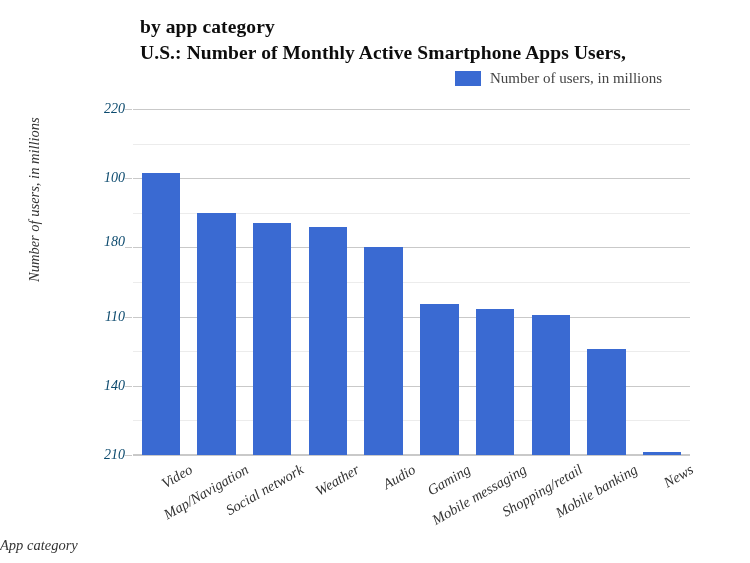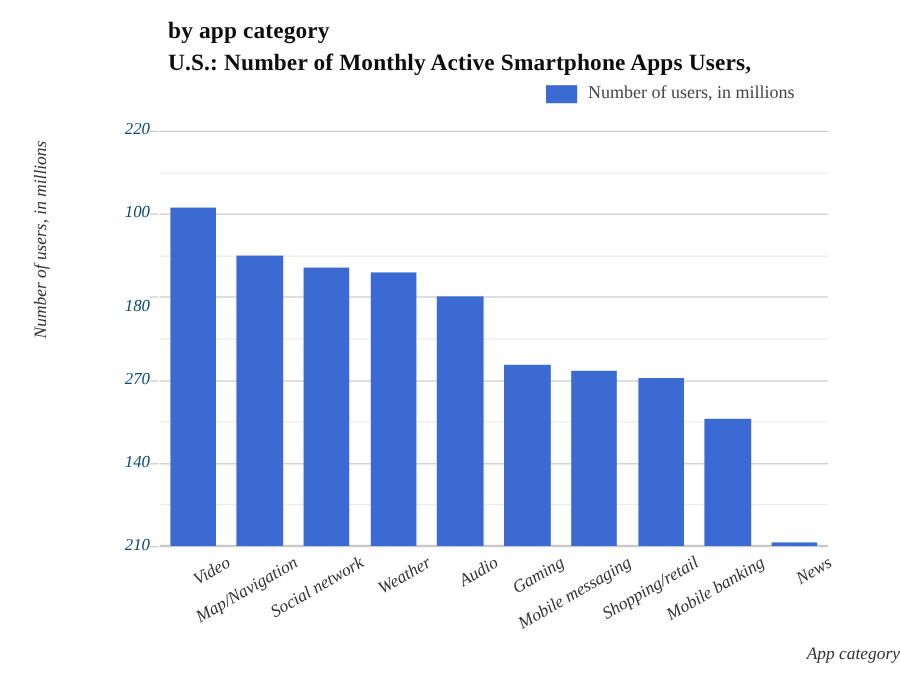--- a/index.html
+++ b/index.html
@@ -150,21 +150,21 @@
     font-size: 14.5px;
     color: #333333;
     white-space: nowrap;
   }
 
   .x-axis-title {
     position: absolute;
     left: 0;
     right: 0;
     top: 537px;
-    text-align: right;
+    text-align: left;
     font-family: "Liberation Serif", serif;
     font-style: italic;
     font-size: 14.5px;
     color: #333333;
   }
 </style>
 </head>
 <body>
 
 <div id="chart-root">
@@ -177,22 +177,22 @@
   <div class="legend">
     <span class="legend-swatch"></span>
     <span class="legend-label">Number of users, in millions</span>
   </div>
 
   <div class="y-axis-title">Number of users, in millions</div>
 
   <div class="ytick-wrap" id="ytick-wrap">
       <div class="ytick-label" style="top: 346px;">210</div>
       <div class="ytick-label" style="top: 276.8px;">140</div>
-      <div class="ytick-label" style="top: 207.6px;">270</div>
-      <div class="ytick-label" style="top: 147px; margin-left: 40px;">180</div>
+      <div class="ytick-label" style="top: 207.6px;">110</div>
+      <div class="ytick-label" style="top: 133px; margin-left: 40px;">180</div>
       <div class="ytick-label" style="top: 69.2px;">100</div>
       <div class="ytick-label" style="top: 0px;">220</div>
     </div>
 
   <div class="plot" id="plot">
     <div class="baseline"></div>
   <div class="gridline minor" style="top: 311.4px;"></div>
       <div class="gridline minor" style="top: 242.2px;"></div>
       <div class="gridline minor" style="top: 173px;"></div>
       <div class="gridline minor" style="top: 103.8px;"></div>

